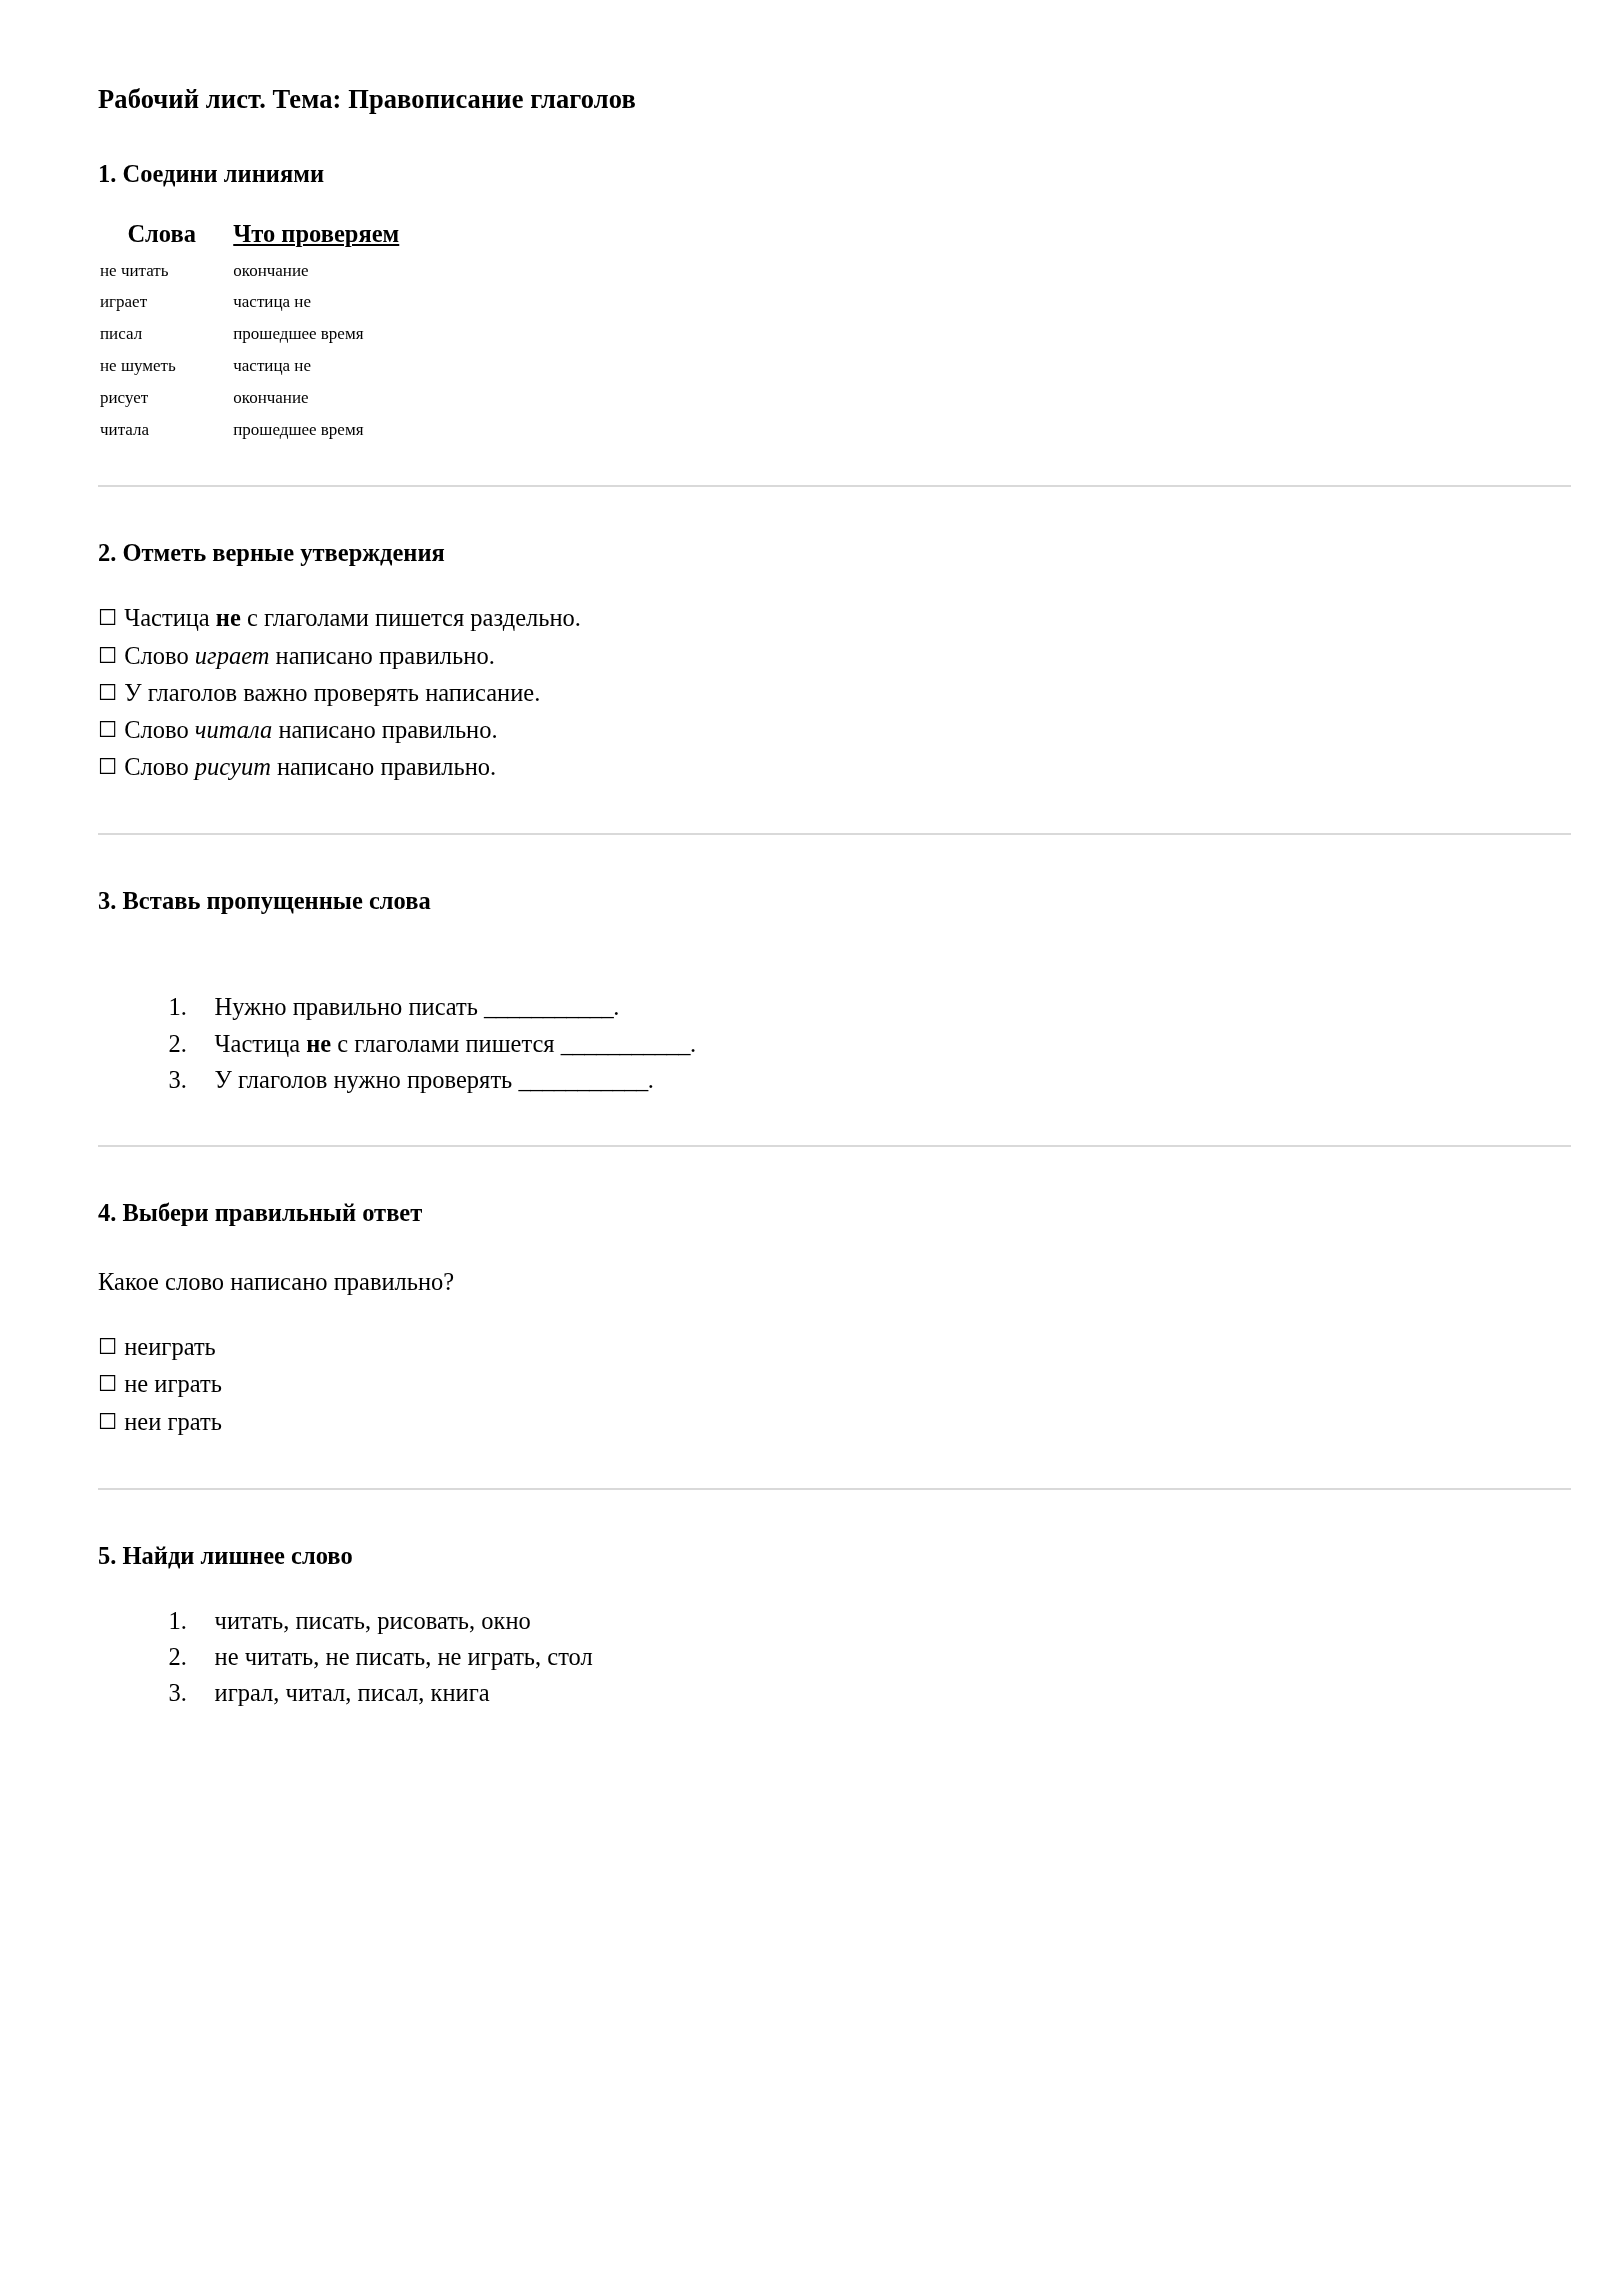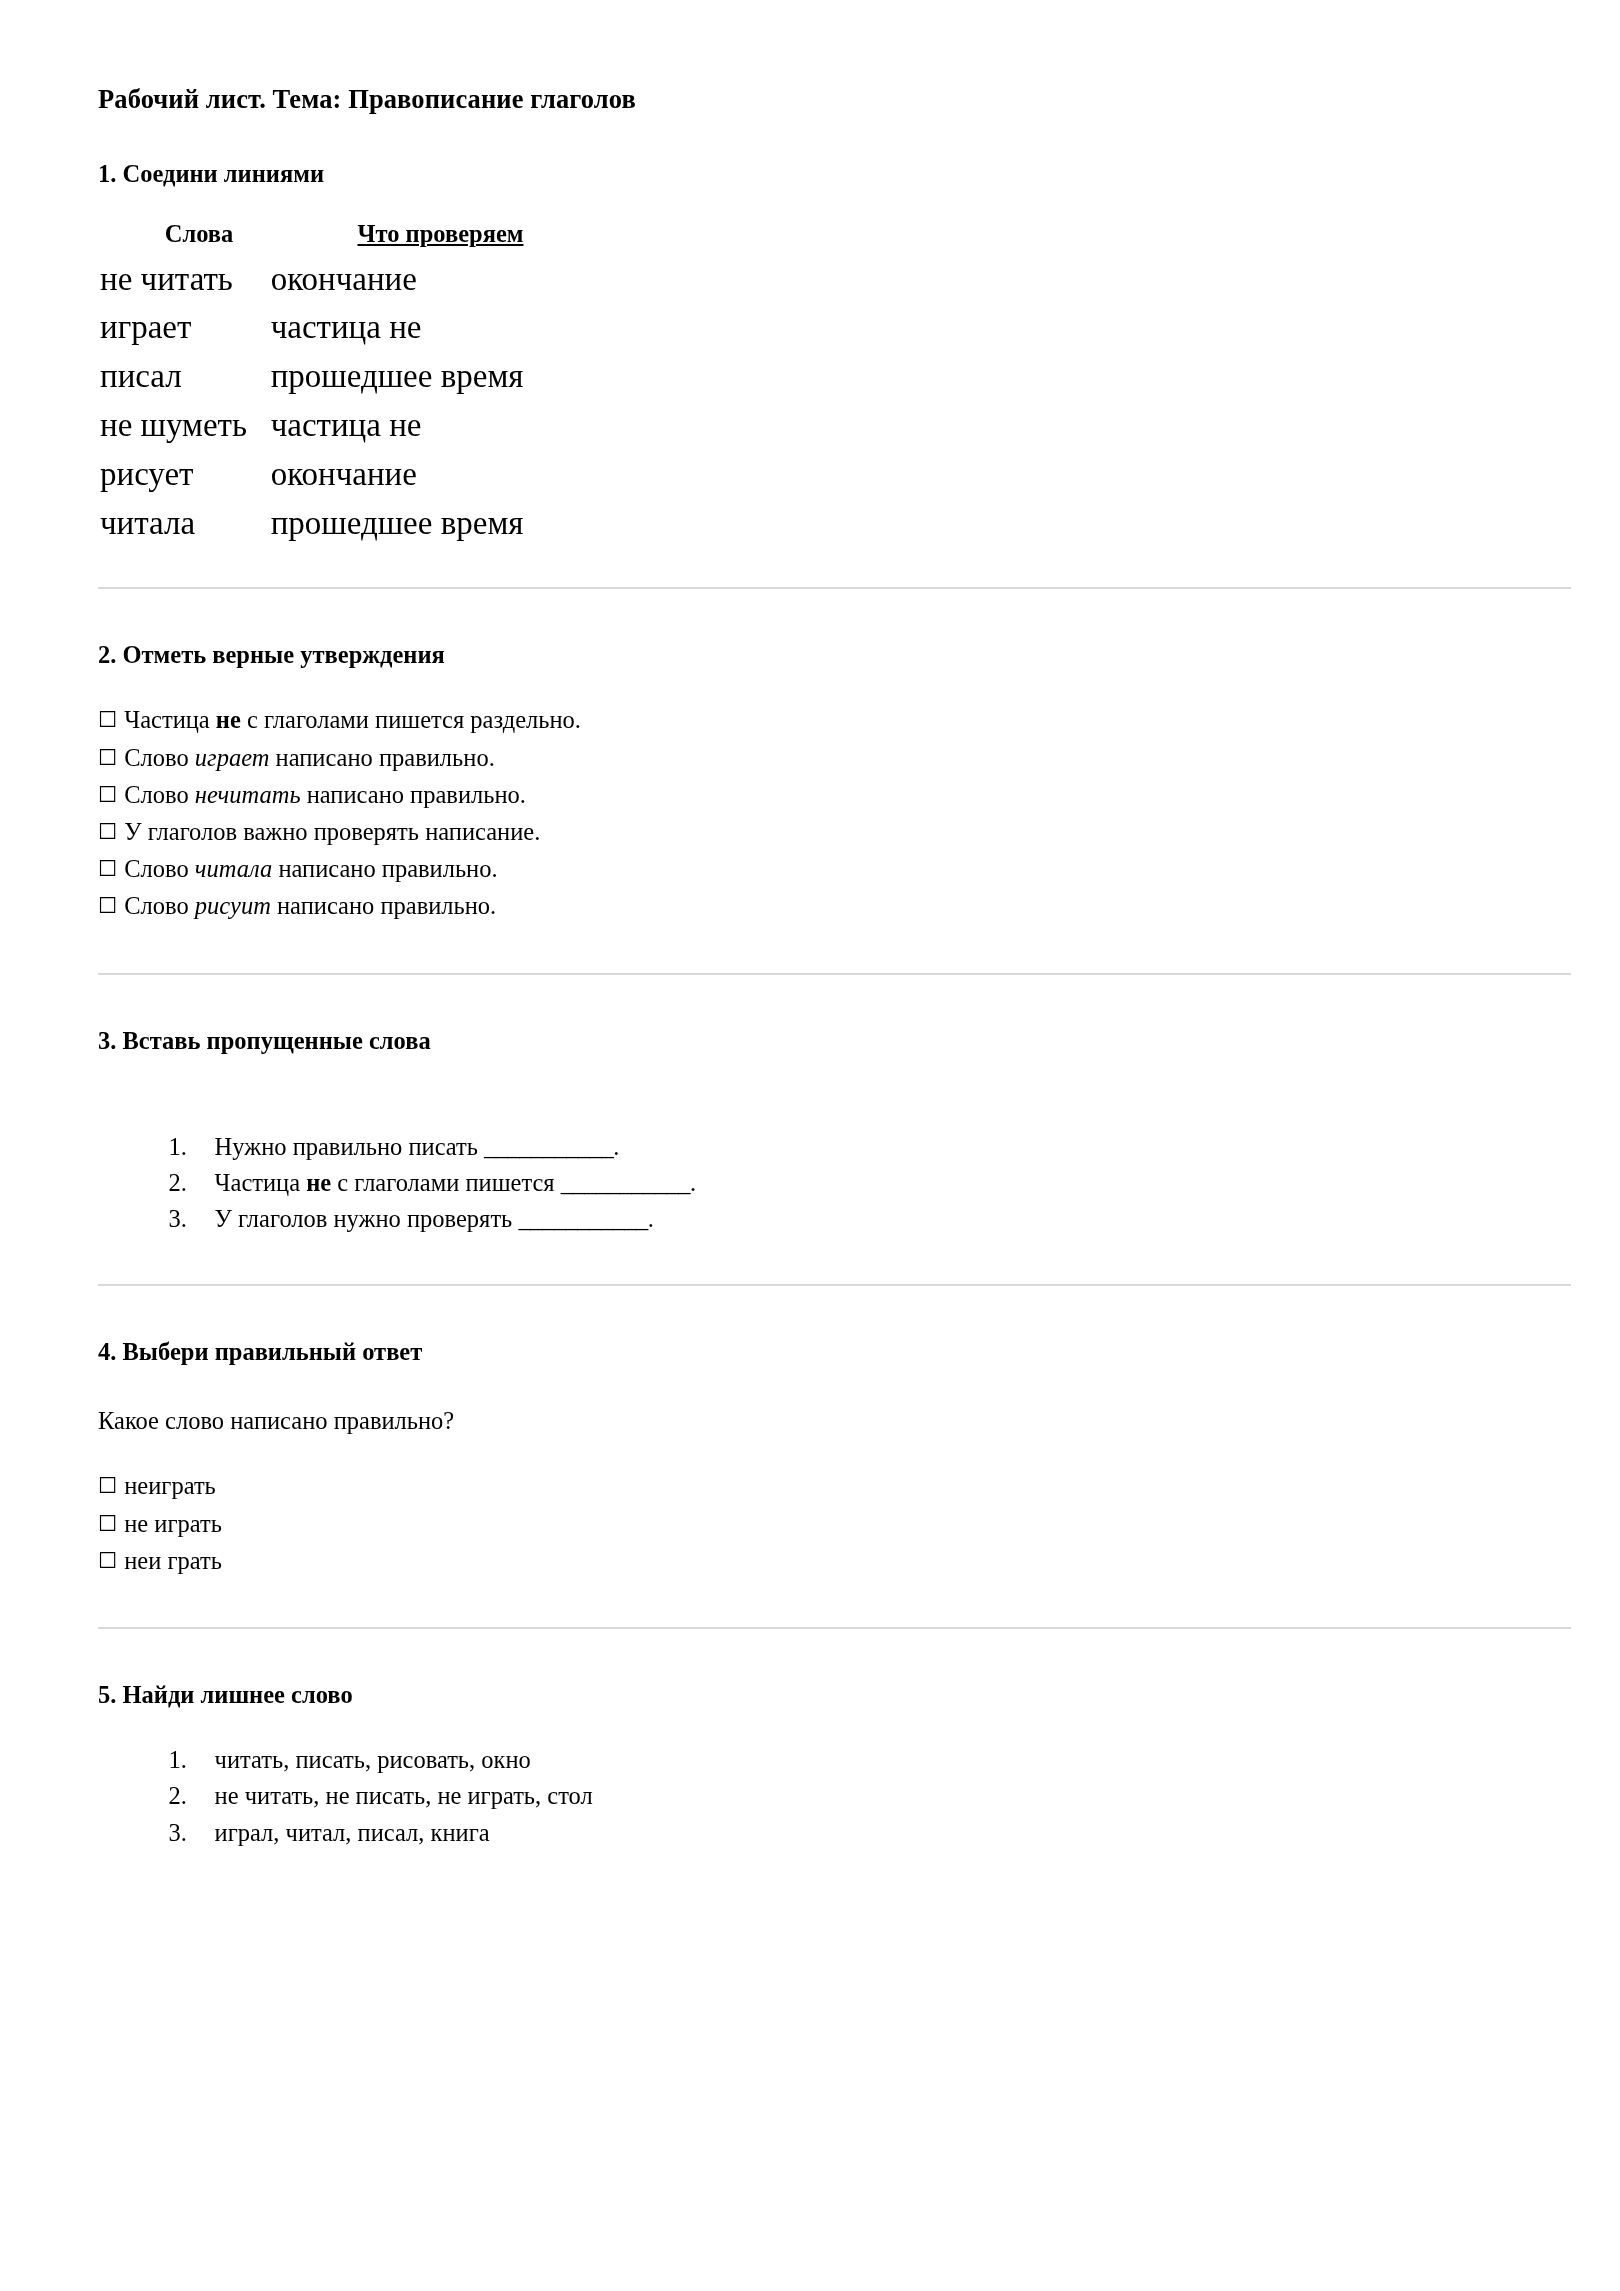--- a/index.html
+++ b/index.html
@@ -45,21 +45,21 @@
   }
   .match-table th {
     font-size: 24.5px;
     font-weight: bold;
     text-align: right;
     padding: 0 0 12.7px 0;
   }
   .match-table th.col-a { padding-left: 27.4px; padding-right: 25.5px; }
   .match-table th.col-b { padding-left: 11.8px; text-decoration: underline; }
   .match-table td {
-    font-size: 33px;
+    font-size: 17px;
     font-weight: normal;
     padding: 0 0 11.8px 0;
     vertical-align: baseline;
     white-space: nowrap;
   }
   .match-table td.col-a { padding-right: 11.8px; }
   .match-table td.col-b { padding-left: 11.8px; }
 
   
   .divider {
@@ -203,23 +203,20 @@
   <div class="sp-h2-to-list"></div>
 
   <ul class="check-list">
     <li>
       <span class="cb">☐</span><span class="statement-text"><span>Частица </span><b>не</b><span> с глаголами пишется раздельно.</span><i></i><span></span></span>
     </li>
     <li>
       <span class="cb">☐</span><span class="statement-text"><span>Слово </span><b></b><span></span><i>играет</i><span> написано правильно.</span></span>
     </li>
     <li>
-      <span class="cb">☐</span><span class="statement-text"><span>Слово </span><b></b><span></span><i>нечитать</i><span> написано правильно.</span></span>
-    </li>
-    <li>
       <span class="cb">☐</span><span class="statement-text"><span>У глаголов важно проверять написание.</span><b></b><span></span><i></i><span></span></span>
     </li>
     <li>
       <span class="cb">☐</span><span class="statement-text"><span>Слово </span><b></b><span></span><i>читала</i><span> написано правильно.</span></span>
     </li>
     <li>
       <span class="cb">☐</span><span class="statement-text"><span>Слово </span><b></b><span></span><i>рисуит</i><span> написано правильно.</span></span>
     </li>
   </ul>
 

